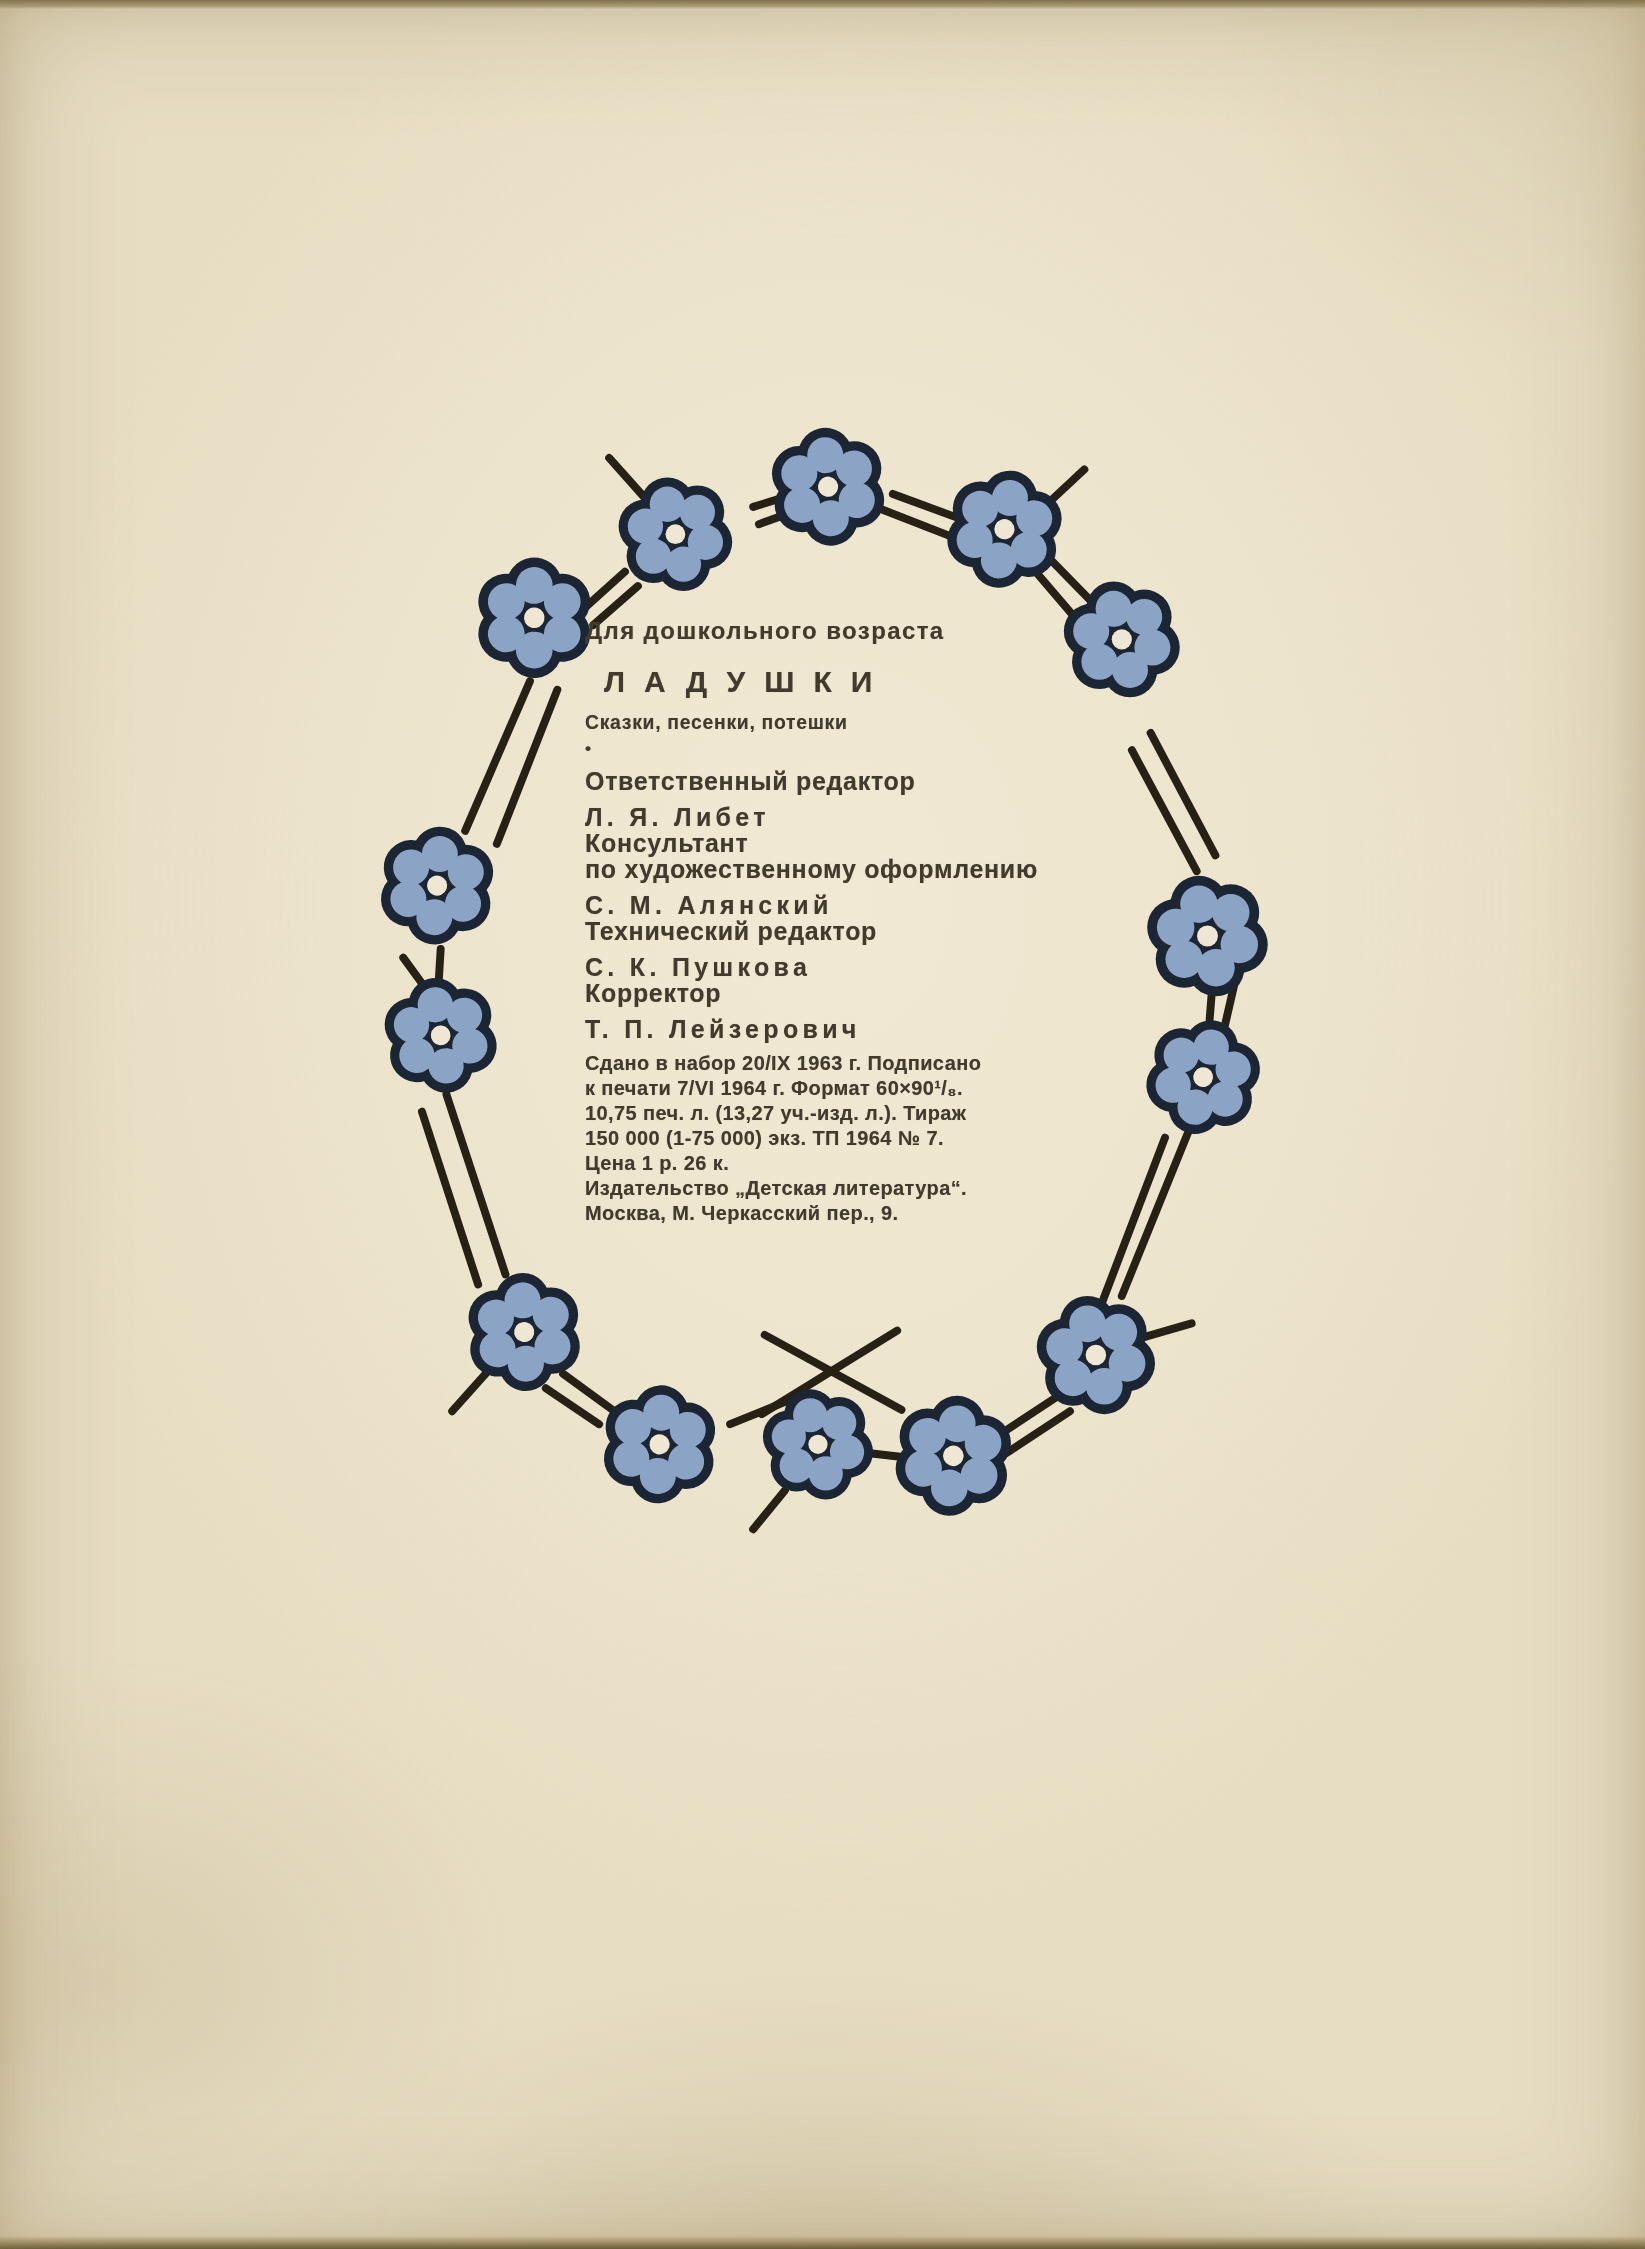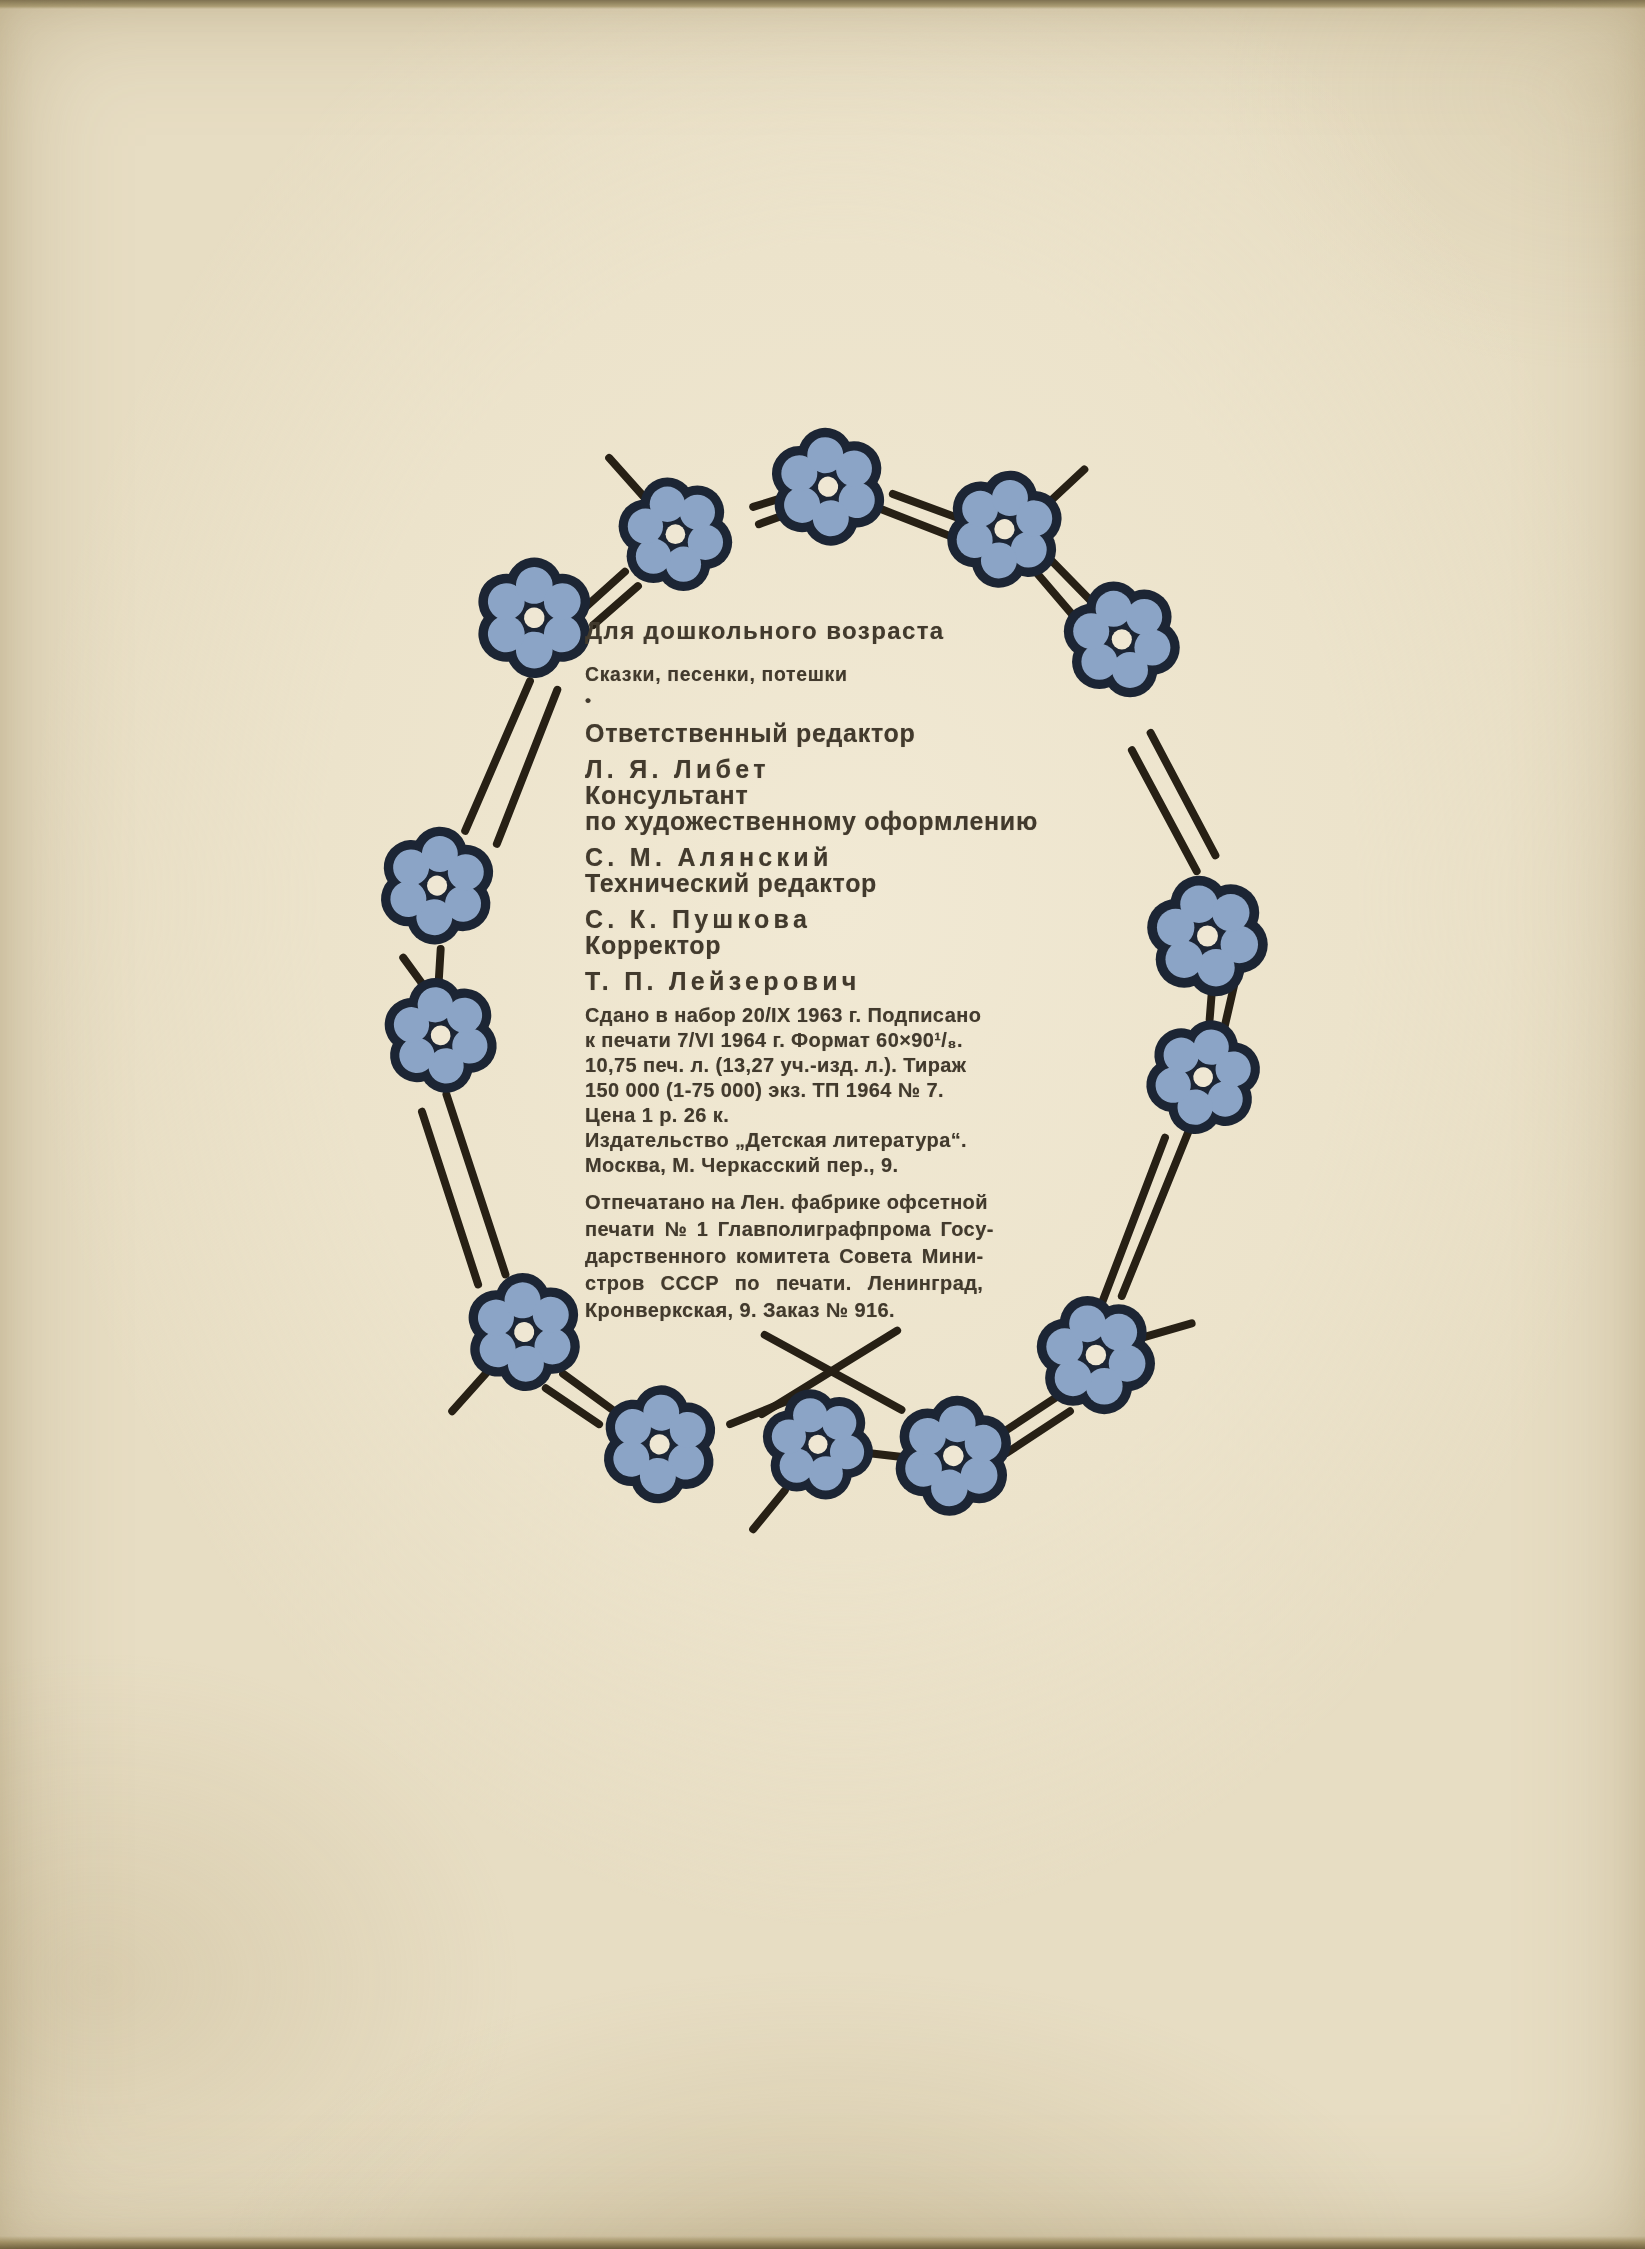--- a/index.html
+++ b/index.html
@@ -298,20 +298,21 @@
       <circle cx="-31.112698372208087" cy="31.112698372208094" r="25" fill="#8ba4c6"></circle>
       <circle cx="-42.50073635671901" cy="-11.388037984510895" r="25" fill="#8ba4c6"></circle>
       <circle cx="-11.388037984510907" cy="-42.500736356719" r="25" fill="#8ba4c6"></circle>
       <circle cx="31.112698372208083" cy="-31.112698372208097" r="25" fill="#8ba4c6"></circle>
       <circle cx="0" cy="0" r="14" fill="#efe7d3"></circle>
     </g>
   </svg>
 
 <div class="colophon">
   <div class="label">Для дошкольного возраста</div>
+  <div class="title">ЛАДУШКИ</div>
   <div class="subtitle">Сказки, песенки, потешки</div>
   <div class="dot">•</div>
 
   <div class="credits">
     <div>Ответственный редактор</div>
     <div class="name">Л. Я. Либет</div>
     <div>Консультант</div>
     <div>по художественному оформлению</div>
     <div class="name">С. М. Алянский</div>
     <div>Технический редактор</div>
@@ -323,25 +324,18 @@
   <div class="imprint">
     <div>Сдано в набор 20/IX 1963 г. Подписано</div>
     <div>к печати 7/VI 1964 г. Формат 60×90¹/₈.</div>
     <div>10,75 печ. л. (13,27 уч.-изд. л.). Тираж</div>
     <div>150 000 (1-75 000) экз. ТП 1964 № 7.</div>
     <div>Цена 1 р. 26 к.</div>
     <div>Издательство „Детская литература“.</div>
     <div>Москва, М. Черкасский пер., 9.</div>
   </div>
 
-  <div class="printing">
-    <div>Отпечатано на Лен. фабрике офсетной</div>
-    <div class="semiwide">печати № 1 Главполиграфпрома Госу-</div>
-    <div class="semiwide">дарственного комитета Совета Мини-</div>
-    <div class="wide">стров СССР по печати. Ленинград,</div>
-    <div>Кронверкская, 9. Заказ № 916.</div>
-  </div>
 </div>
 
 <div class="edge top"></div>
 <div class="edge bottom"></div>
 <div class="vignette"></div>
 
 
 </body></html>

